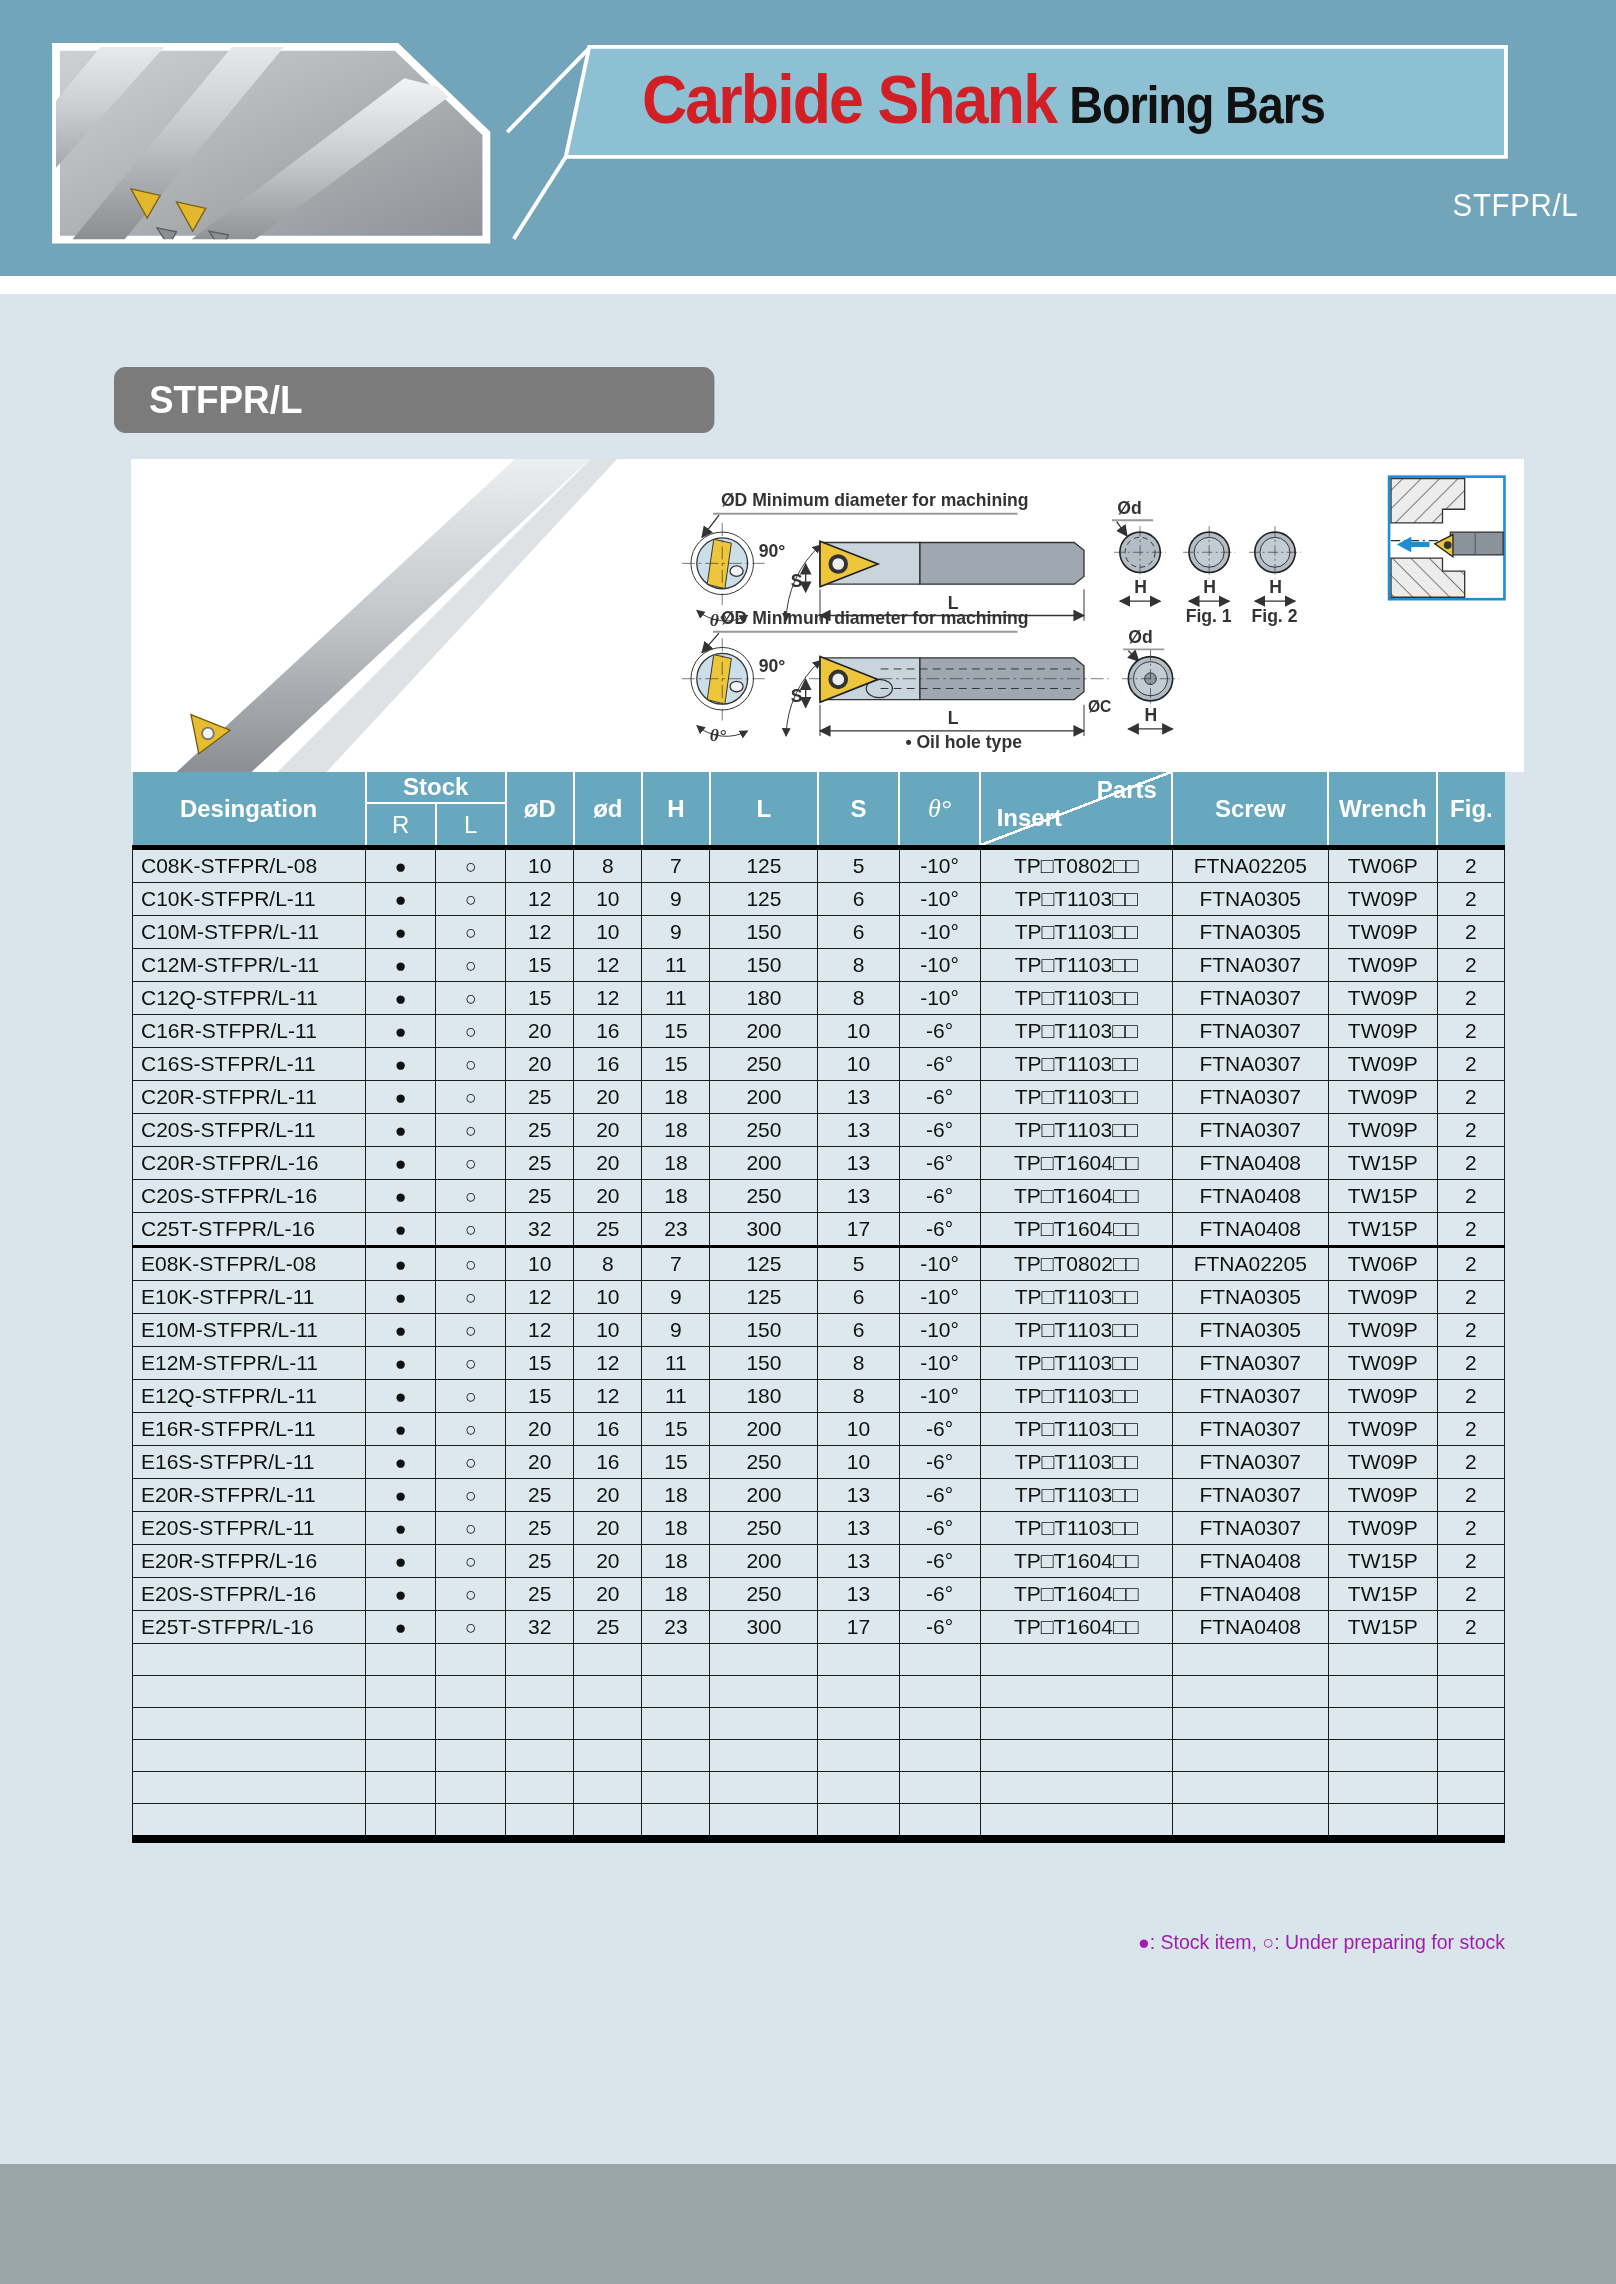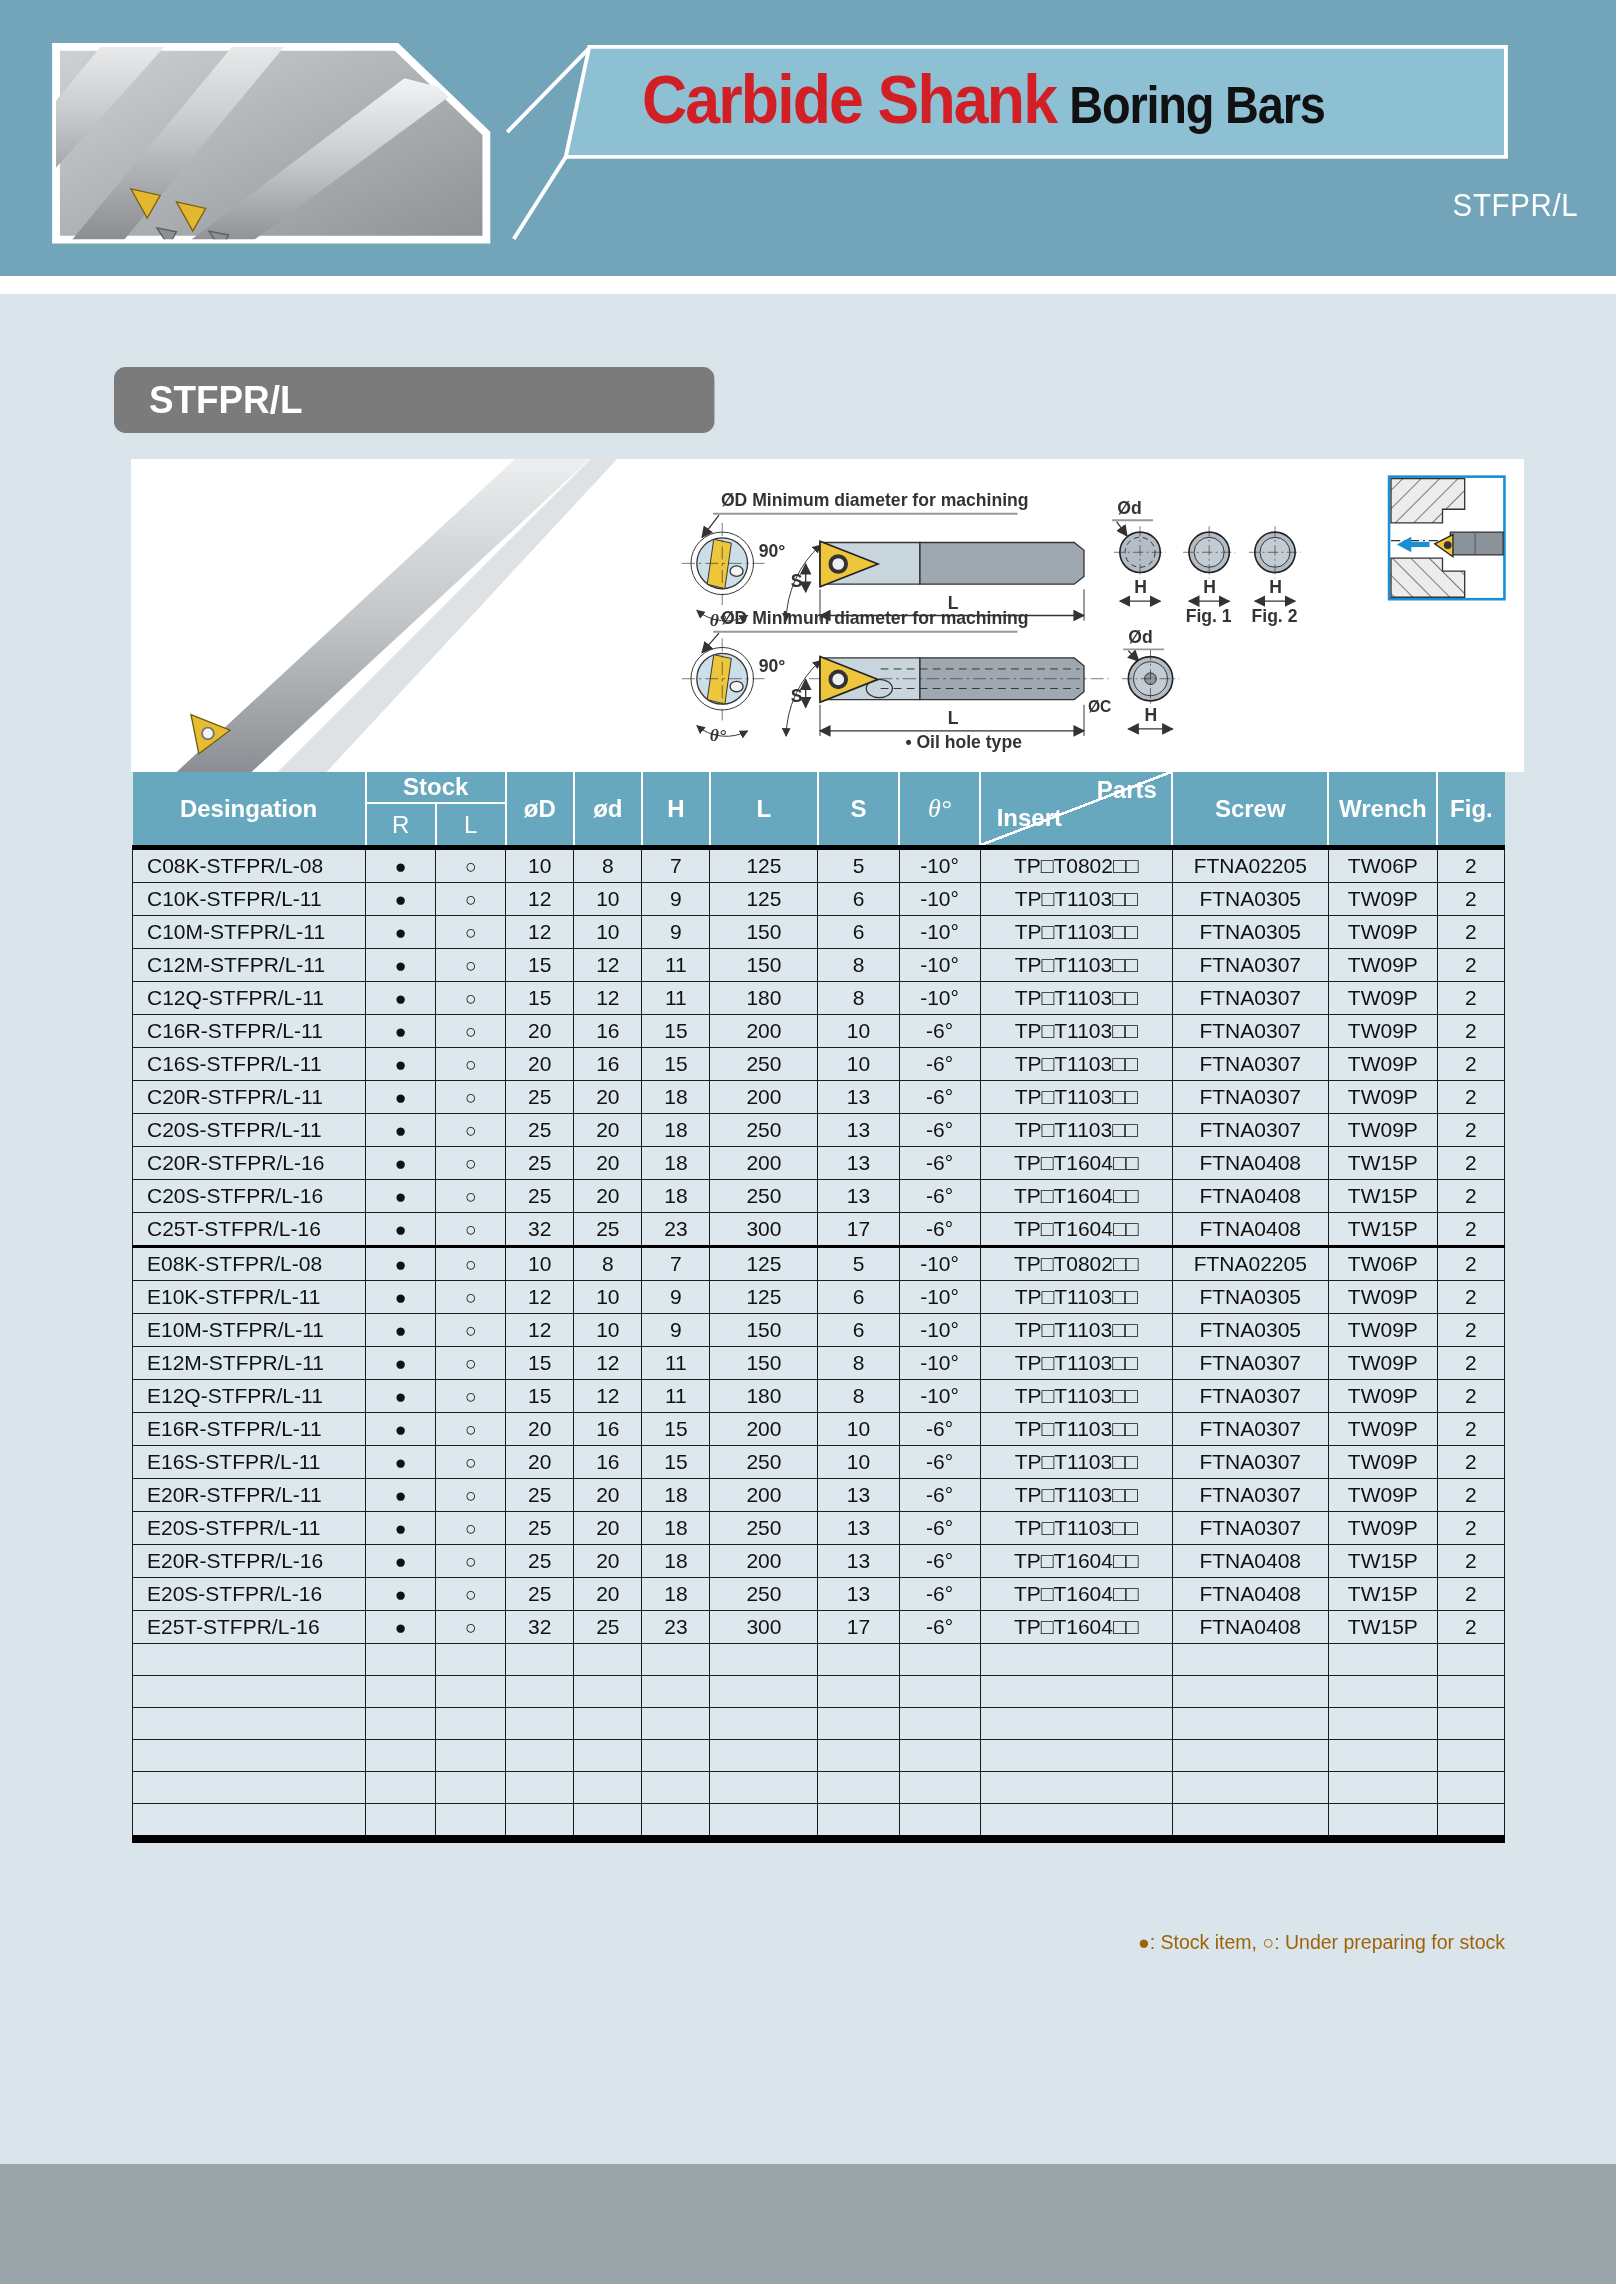--- a/index.html
+++ b/index.html
@@ -31,27 +31,27 @@
   thead th{background:#68a8be;color:#fff;font-weight:bold;font-size:24px;border:2px solid #fff;}
   thead tr.sub th{font-weight:normal;font-size:24px;}
   thead th:first-child{border-left:none;}
   thead th:last-child{border-right:none;}
   thead tr:first-child th{border-top:none;}
   th.th-theta{font-family:"Liberation Serif",serif;font-style:italic;font-size:26px;font-weight:normal;}
   th.th-parts{position:relative;background-image:linear-gradient(to bottom right,rgba(0,0,0,0) calc(50% - 1.3px),#fff calc(50% - 1.3px),#fff calc(50% + 1.3px),rgba(0,0,0,0) calc(50% + 1.3px));}
   .parts-pos{position:absolute;top:4px;right:14.3px;}
   .insert-pos{position:absolute;bottom:13px;left:15.6px;}
   tbody td{background:#dce8ed;border:1.3px solid #1c1c1c;height:32px;font-size:21px;color:#111;text-align:center;padding:0;}
-  tbody td.des{text-align:left;padding-left:14px;}
+  tbody td.des{text-align:left;padding-left:8px;}
   tbody td.sym{font-size:19.5px;}
   tbody tr:first-child td{border-top:5.9px solid #000;}
   tbody tr.sep td{border-top:3.3px solid #000;margin-top:40px;}
   tbody tr:last-child td{border-bottom:8.5px solid #000;}
   tbody tr.empty td{height:31px;}
-  .legend{position:absolute;right:111px;top:1931px;font-size:19.5px;color:#a16207;}
+  .legend{position:absolute;right:111px;top:1931px;font-size:19.5px;color:#a21caf;}
 
   
   .footer{position:absolute;left:1208px;top:2178px;display:flex;align-items:center;}
   .korloy-text{font-size:39px;font-weight:bold;color:#101010;margin-left:9px;letter-spacing:-0.7px;transform:scaleX(.95);transform-origin:left center;}
   .page-num{font-size:34px;color:#101010;margin-left:30px;}
 </style>
 </head>
 <body>
 
 <div class="page">

